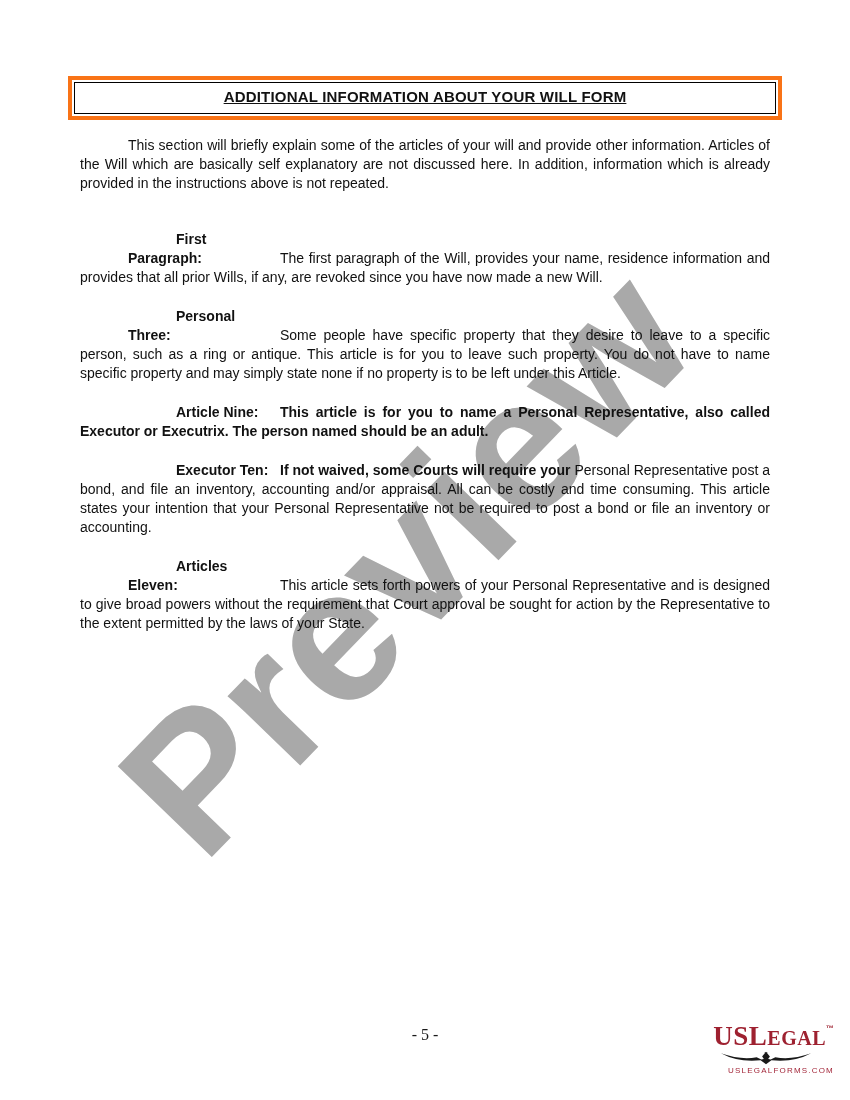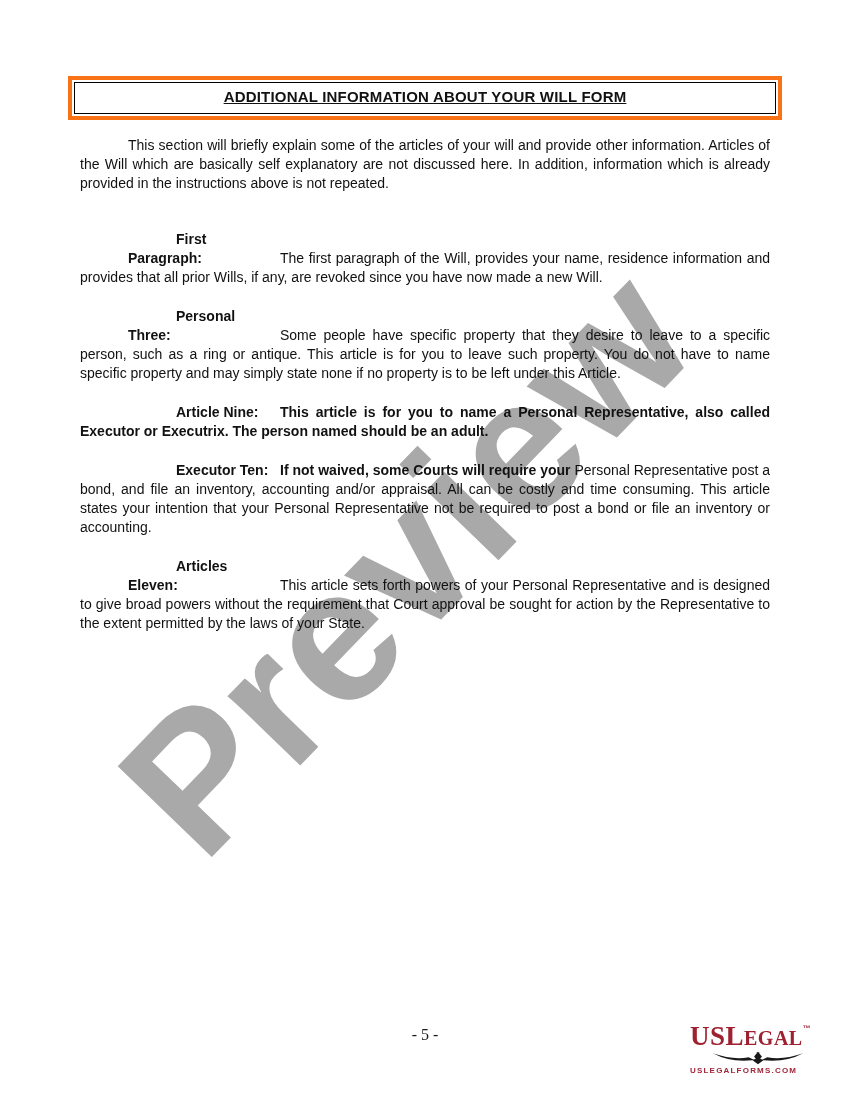--- a/index.html
+++ b/index.html
@@ -73,45 +73,45 @@
     top: 1026px;
     text-align: center;
     font-family: "Liberation Serif", serif;
     font-size: 16px;
     color: #1a1a1a;
     z-index: 1;
   }
 
   .logo {
     position: absolute;
-    right: 24px;
+    right: 16px;
     top: 1016px;
     width: 136px;
-    text-align: left;
+    text-align: right;
     z-index: 1;
   }
   .logo-text {
     font-family: "Liberation Serif", serif;
     font-weight: bold;
     color: #9e2130;
     line-height: 26px;
     white-space: nowrap;
   }
   .logo-part1 { font-size: 27px; letter-spacing: 0.5px; }
   .logo-part2 { font-size: 20px; letter-spacing: 0.5px; }
   .logo-tm {
     font-size: 8px;
     vertical-align: 14px;
     color: #9e2130;
     font-family: "Liberation Sans", sans-serif;
   }
   .logo-eagle { margin: -2px auto 0 auto; display: block; width: 112px; height: 14px; }
   .logo-site {
     font-size: 8px;
-    font-weight: bold;
+    font-weight: normal;
     color: #a3273a;
     letter-spacing: 1.2px;
     margin-top: 1px;
   }
 </style>
 </head>
 <body>
 
 <div class="watermark">Preview</div>
 

